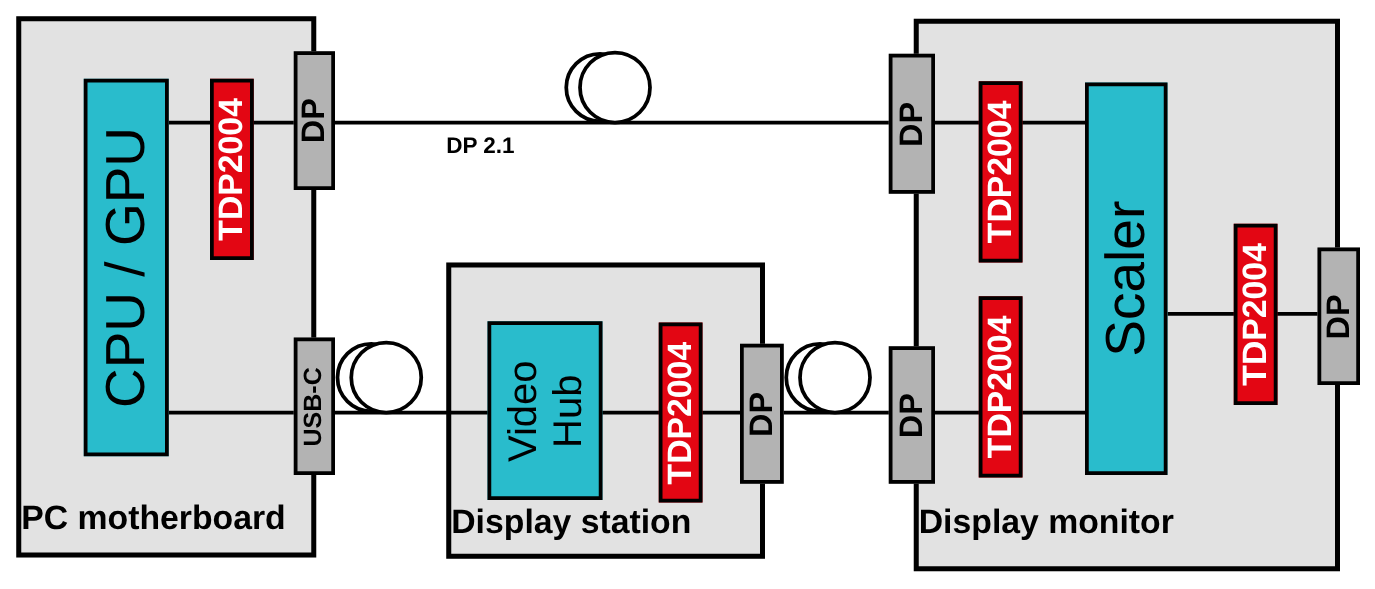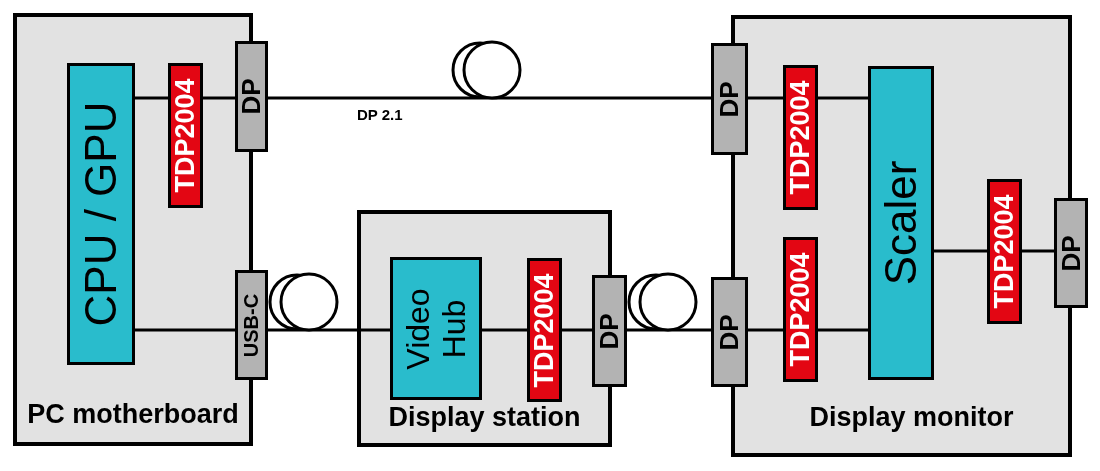--- a/index.html
+++ b/index.html
@@ -15,21 +15,21 @@
   .group {
     position: absolute;
     background: #e2e2e2;
     border: 4px solid #000;
     box-sizing: border-box;
     z-index: 1;
   }
   .group-label {
     position: absolute;
     left: 0; right: 0;
-    text-align: center;
+    text-align: left;
     font-weight: bold;
     font-size: 27px;
     color: #000;
     white-space: nowrap;
   }
   
   svg.wires { position: absolute; left: 0; top: 0; z-index: 2; }
   
   .comp {
     position: absolute;
@@ -49,42 +49,42 @@
     color: #000;
     text-align: center;
   }
   .chip-label   { font-size: 44px; font-weight: normal; }
   .hub-label    { font-size: 32px; line-height: 36px; font-weight: normal; }
   .retimer-label{ font-size: 27px; font-weight: bold; color: #fff; }
   .port-label   { font-size: 26px; font-weight: bold; }
   .usbc-label   { font-size: 20px; font-weight: bold; }
   .wire-label {
     position: absolute;
-    font-size: 15px;
+    font-size: 18px;
     font-weight: bold;
     color: #000;
     z-index: 4;
     white-space: nowrap;
   }
 </style>
 </head>
 <body>
 
 <div class="canvas">
 
   <div class="group" style="left:13px; top:13px; width:240px; height:433px;">
     <div class="group-label" style="bottom:12px;">PC motherboard</div>
   </div>
 
   <div class="group" style="left:357px; top:210px; width:255px; height:237px;">
     <div class="group-label" style="bottom:10px;">Display station</div>
   </div>
 
   <div class="group" style="left:731px; top:15px; width:341px; height:442px;">
-    <div class="group-label" style="bottom:20px;padding-left:20px;">Display monitor</div>
+    <div class="group-label" style="bottom:20px;">Display monitor</div>
   </div>
 
   <svg class="wires" width="1100" height="471" viewBox="0 0 1100 471">
 
     <line x1="135" y1="98" x2="868" y2="98" stroke="#000" stroke-width="3"></line>
 
     <line x1="135" y1="330" x2="868" y2="330" stroke="#000" stroke-width="3"></line>
 
     <line x1="934" y1="251" x2="1072" y2="251" stroke="#000" stroke-width="3"></line>
 

